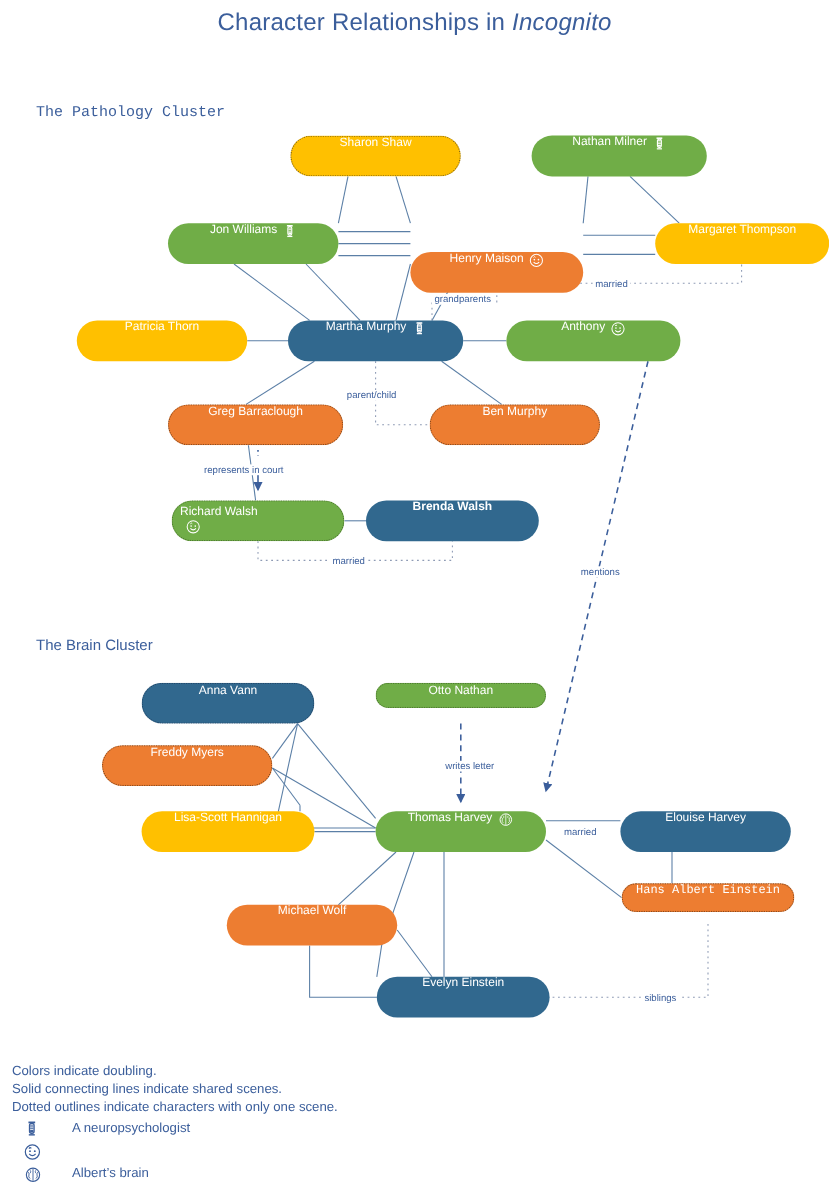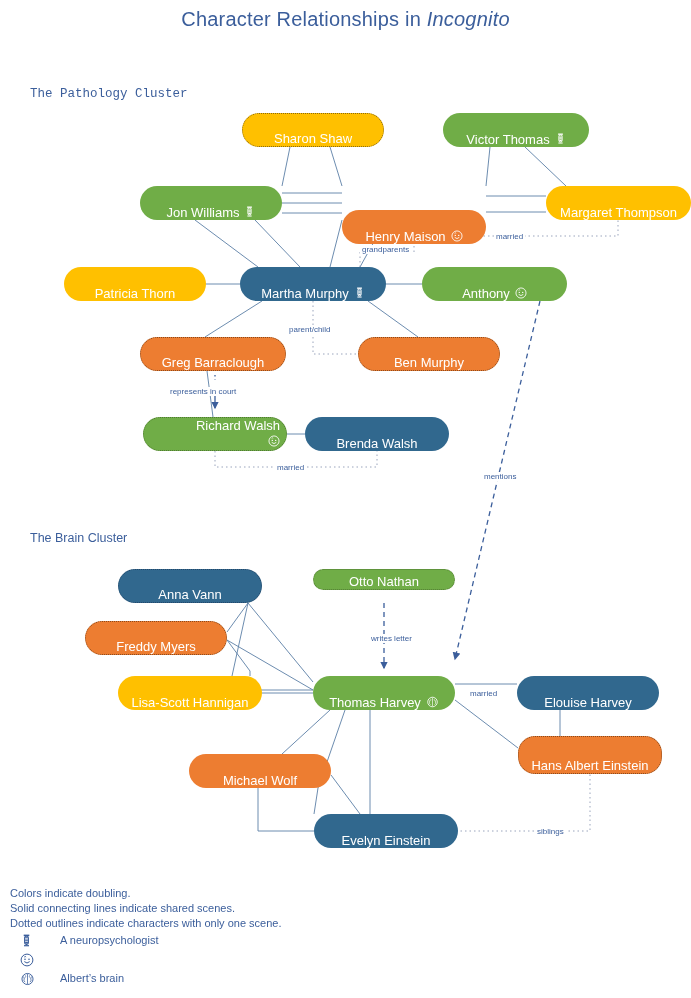--- a/index.html
+++ b/index.html
@@ -16,22 +16,22 @@
     position:absolute;left:0;top:8px;width:691px;text-align:center;
     font-size:20px;color:#3B5E9B;font-weight:400;letter-spacing:.2px;
   }
   .title .it{font-style:italic;}
   .cluster-label{
     position:absolute;font-size:12.5px;color:#3B5E9B;
   }
   .node{
     position:absolute;box-sizing:border-box;
     border-radius:17px;
-    display:flex;align-items:flex-end;justify-content:center;
-    color:#ffffff;font-size:13px;line-height:1.1;
+    display:flex;align-items:flex-start;justify-content:center;
+    color:#ffffff;font-size:10px;line-height:1.1;
     text-align:center;white-space:nowrap;
     padding:0 6px;
   }
   .node .lbl{display:inline-block;}
   .node .ic{display:inline-block;margin-left:5px;vertical-align:middle;position:relative;top:1px;}
   .n-green{background:#70AD47;}
   .n-orange{background:#ED7D31;}
   .n-blue{background:#31688E;}
   .n-yellow{background:#FFC000;}
   .dotted{border:1.6px dotted #7a5c28;}
@@ -152,21 +152,21 @@
   </svg>
 
   <div class="cluster-label" style="left:30px;top:87px;font-family:Liberation Mono, monospace;">The Pathology Cluster</div>
   <div class="cluster-label" style="left:30px;top:531px;">The Brain Cluster</div>
 
   <div id="nodes-layer">
       <div class="node n-yellow dotted" style="left: 242px; top: 113px; width: 142px; height: 34px;">
         <span class="lbl">Sharon Shaw</span>
       </div>
       <div class="node n-green" style="left: 443px; top: 113px; width: 146px; height: 34px;">
-        <span class="lbl">Victor Thomas</span>
+        <span class="lbl">Nathan Milner</span>
         <span class="ic"><svg width="11" height="12" viewBox="0 0 12 14">
             <rect x="3.2" y="0.6" width="5.6" height="1.5" fill="#ffffff"></rect>
             <rect x="4.1" y="2.2" width="3.8" height="8.2" rx="1.6" fill="none" stroke="#ffffff" stroke-width="1.1"></rect>
             <rect x="4.6" y="3.2" width="2.8" height="0.8" fill="#ffffff"></rect>
             <rect x="4.6" y="4.7" width="2.8" height="0.8" fill="#ffffff"></rect>
             <rect x="4.6" y="6.2" width="2.8" height="0.8" fill="#ffffff"></rect>
             <rect x="4.6" y="7.7" width="2.8" height="1.9" fill="#ffffff"></rect>
             <rect x="3.5" y="11.1" width="5" height="1.2" fill="#ffffff"></rect>
           </svg></span>
       </div>
@@ -229,21 +229,21 @@
       <div class="node n-green dotted" style="left: 143px; top: 417px; width: 144px; height: 34px; flex-direction: column;">
         <span class="lbl">Richard Walsh</span>
         <span class="ic"><svg width="12" height="12" viewBox="0 0 14 14">
             <circle cx="7" cy="7" r="5.9" fill="none" stroke="#ffffff" stroke-width="1"></circle>
             <path d="M4.2 4.2 Q5 2.6 6.1 4.0" fill="none" stroke="#ffffff" stroke-width="0.9"></path>
             <circle cx="5" cy="6.3" r="0.8" fill="#ffffff"></circle>
             <circle cx="9" cy="6.3" r="0.8" fill="#ffffff"></circle>
             <path d="M4.3 8.6 Q7 11.4 9.7 8.6" fill="none" stroke="#ffffff" stroke-width="1"></path>
           </svg></span>
       </div>
-      <div class="node n-blue" style="left: 305px; top: 417px; width: 144px; height: 34px;">
+      <div class="node n-blue" style="left: 305px; top: 417px; width: 144px; height: 34px; font-weight: bold;">
         <span class="lbl">Brenda Walsh</span>
       </div>
       <div class="node n-blue dotted" style="left: 118px; top: 569px; width: 144px; height: 34px;">
         <span class="lbl">Anna Vann</span>
       </div>
       <div class="node n-green dotted" style="left: 313px; top: 569px; width: 142px; height: 21px;">
         <span class="lbl">Otto Nathan</span>
       </div>
       <div class="node n-orange dotted" style="left: 85px; top: 621px; width: 142px; height: 34px;">
         <span class="lbl">Freddy Myers</span>
@@ -258,21 +258,21 @@
             <path d="M8 1.6 L8 12.4" stroke="#ffffff" stroke-width="0.8"></path>
             <path d="M3.2 4.4 Q5.2 5.4 4.4 7.2 Q3.6 9 5.4 10.3" fill="none" stroke="#ffffff" stroke-width="0.8"></path>
             <path d="M12.8 4.4 Q10.8 5.4 11.6 7.2 Q12.4 9 10.6 10.3" fill="none" stroke="#ffffff" stroke-width="0.8"></path>
             <path d="M5.6 3.0 Q6.6 4.6 5.4 5.6" fill="none" stroke="#ffffff" stroke-width="0.7"></path>
             <path d="M10.4 3.0 Q9.4 4.6 10.6 5.6" fill="none" stroke="#ffffff" stroke-width="0.7"></path>
           </svg></span>
       </div>
       <div class="node n-blue" style="left: 517px; top: 676px; width: 142px; height: 34px;">
         <span class="lbl">Elouise Harvey</span>
       </div>
-      <div class="node n-orange dotted" style="left: 518px; top: 736px; width: 144px; height: 38px;">
+      <div class="node n-orange dotted" style="left: 518px; top: 736px; width: 144px; height: 24px; font-family: Liberation Mono, monospace;">
         <span class="lbl">Hans Albert Einstein</span>
       </div>
       <div class="node n-orange" style="left: 189px; top: 754px; width: 142px; height: 34px;">
         <span class="lbl">Michael Wolf</span>
       </div>
       <div class="node n-blue" style="left: 314px; top: 814px; width: 144px; height: 34px;">
         <span class="lbl">Evelyn Einstein</span>
       </div>
     </div>
   <div id="edge-labels-layer">

